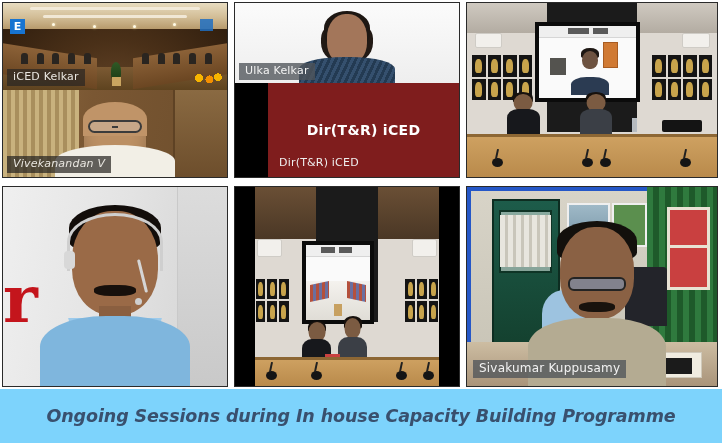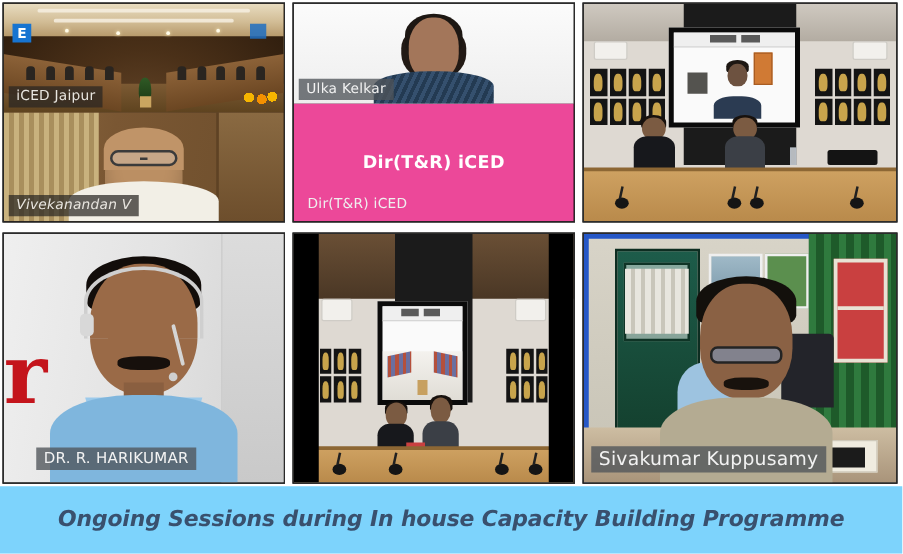--- a/index.html
+++ b/index.html
@@ -152,21 +152,21 @@
 
   
   .t2 { display: flex; flex-direction: column; height: 100%; }
   .t2-top { position: relative; flex: 0 0 46%; background: linear-gradient(#fbfbfb, #eeeeee); overflow: hidden; }
   .uk-head { position:absolute; left:50%; transform:translateX(-50%); top:14%; width:40px; height:50px; border-radius:46% 46% 42% 42%; background:#a3765a; }
   .uk-hair { position:absolute; left:50%; transform:translateX(-50%); top:10%; width:46px; height:34px; border-radius:50% 50% 30% 30%; background:#1d1713; }
   .uk-hair2{ position:absolute; left:50%; transform:translateX(-50%); top:22%; width:52px; height:44px; border-radius:40% 40% 50% 50%; background:#221a15; z-index:0;}
   .uk-face { z-index:2; }
   .uk-body { position:absolute; left:50%; transform:translateX(-50%); bottom:0; width:96px; height:26px; border-radius:46% 46% 0 0;
              background: repeating-linear-gradient(115deg,#35506e 0 3px,#233a52 3px 6px); z-index:3;}
-  .t2-bot { position: relative; flex: 1 1 auto; background: #ec4899; display:flex; align-items:center; justify-content:center; }
+  .t2-bot { position: relative; flex: 1 1 auto; background: #7f1d1d; display:flex; align-items:center; justify-content:center;margin-left:33px; }
   .dir-center { color: #ffffff; font-weight: bold; font-size: 14px; letter-spacing: .3px; font-family:"DejaVu Sans", sans-serif; }
 
   
   .board { position: relative; width: 100%; height: 100%; background: #ded9d2; overflow: hidden; }
   .board .bceiling { position:absolute; left:0; top:0; width:100%; height:17%; background:linear-gradient(#cfc9c0,#b3aca2); }
   .board .bcentre-dark { position:absolute; left:32%; top:0; width:36%; height:74%; background:#1b1b1b; }
   .board .bwall { position:absolute; left:0; top:17%; width:100%; height:57%; background:linear-gradient(#e6e2da,#d6d1c8); z-index:-1; }
   .screen {
     position: absolute; left: 27%; top: 11%; width: 42%; height: 46%;
     border: 4px solid #0b0b0b; background: #fafafa; overflow: hidden;
@@ -304,21 +304,21 @@
             <div class="seated" style="left:62%;"></div>
             <div class="seated" style="left:69%;"></div>
             <div class="seated" style="left:76%;"></div>
             <div class="seated" style="left:83%;"></div>
             <div class="seated" style="left:90%;"></div>
             <div class="plant"></div>
             <div class="plant-pot"></div>
             <div class="flowers"></div>
             <div class="logo-blue">E</div>
             <div class="logo-blue2"></div>
-            <div class="badge" style="left:4px;bottom:4px;">iCED Jaipur</div>
+            <div class="badge" style="left:4px;bottom:4px;">iCED Kelkar</div>
           </div>
 
           <div class="t1-bot">
             <div class="curtain"></div>
             <div class="wallpane"></div>
             <div class="head t1-head"></div>
             <div class="t1-bald"></div>
             <div class="t1-glass"></div>
             <div class="t1-body"></div>
             <div class="badge" style="left:4px;bottom:4px;font-style:italic;">Vivekanandan V</div>
@@ -423,21 +423,20 @@
           <div class="hk-head"></div>
           <div class="hk-band"></div>
           <div class="hk-earcup"></div>
           <div class="hk-boom"></div>
           <div class="hk-mic"></div>
           <div class="hk-mous"></div>
           <div class="hk-neck"></div>
           <div class="hk-collar-l"></div>
           <div class="hk-collar-r"></div>
           <div class="hk-body"></div>
-          <div class="badge grey" style="left:26px;bottom:10px;font-size:12px;">DR. R. HARIKUMAR</div>
         </div>
       </div>
     </div>
 
     <div class="cell">
       <div class="frame">
         <div class="pillar l"></div>
         <div class="pillar r"></div>
         <div class="board">
           <div class="bwall"></div>
@@ -520,21 +519,21 @@
           <div class="papers6"></div>
           <div class="blackbox"></div>
           <div class="blue-shirt-bg"></div>
           <div class="sk-hair"></div>
           <div class="sk-head"></div>
           <div class="sk-glass"></div>
           <div class="sk-mous"></div>
           <div class="sk-collar-l"></div>
           <div class="sk-collar-r"></div>
           <div class="sk-body"></div>
-          <div class="badge grey" style="left:6px;bottom:8px;font-size:15px;">Sivakumar Kuppusamy</div>
+          <div class="badge grey" style="left:6px;bottom:8px;font-size:12px;">Sivakumar Kuppusamy</div>
         </div>
       </div>
     </div>
 
   </div>
 
   <div class="caption-bar">
     <div class="caption-text">Ongoing Sessions during In house Capacity Building Programme</div>
   </div>
 

